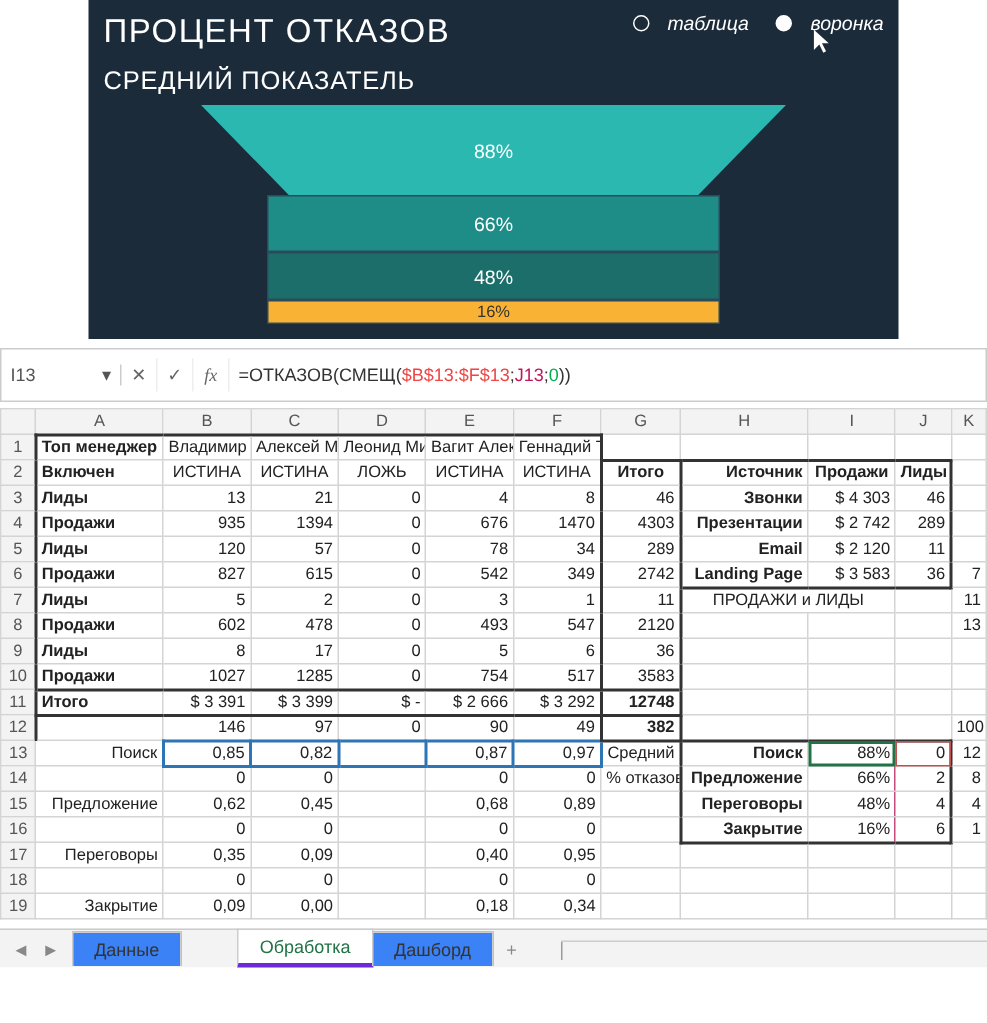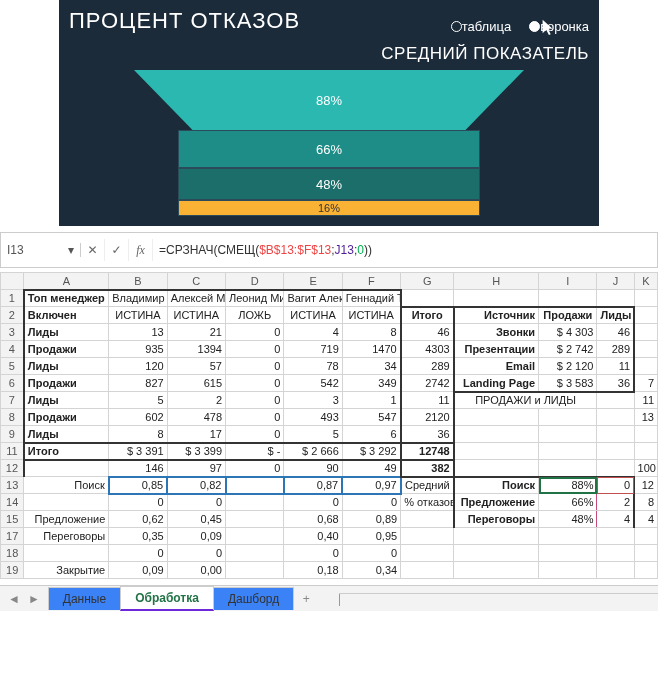--- a/index.html
+++ b/index.html
@@ -1,62 +1,62 @@
 <!DOCTYPE html>
 <html><head>
 <meta charset="utf-8">
 <style>
 * { box-sizing: border-box; margin: 0; padding: 0; }
 body { font-family: "Segoe UI", Arial, sans-serif; font-size: 12px; color: #222; background: #fff; width: 658px; }
 .chart-panel { background: #1b2b3a; color: #fff; width: 540px; margin: 0 auto; padding: 8px 10px 0 10px; position: relative; }
-.chart-header { display: flex; align-items: flex-end; justify-content: space-between; }
+.chart-header { display: flex; align-items: flex-start; justify-content: space-between; }
 .chart-title { font-size: 22px; font-weight: 300; letter-spacing: 1px; font-family: "Segoe UI Light", Arial; }
 .view-toggle { display: flex; gap: 18px; align-items: center; font-size: 13px; }
-.radio { display: flex; align-items: center; gap: 0; }
+.radio { display: flex; align-items: center; gap: 12px; font-style: italic; }
 .radio .dot { width: 11px; height: 11px; border: 1px solid #fff; border-radius: 50%; display: inline-block; }
 .radio.selected .dot { background: #fff; }
 .cursor { position: absolute; right: 42px; top: 18px; }
 .cursor svg { width: 18px; height: 18px; fill: #fff; }
-.chart-subtitle { text-align: right; font-size: 17px; margin: 10px 0 6px; font-weight: 400; letter-spacing: .5px; }
+.chart-subtitle { text-align: left; font-size: 17px; margin: 10px 0 6px; font-weight: 400; letter-spacing: .5px; }
 .funnel { width: 100%; display: flex; flex-direction: column; align-items: center; padding-bottom: 10px; }
 .funnel-stage { display: flex; align-items: center; justify-content: center; font-size: 13px; color: #0a1a22; border: 1px solid #2b4a5a; }
 .stage-0 { background: #2bb8b0; width: 75%; height: 60px; clip-path: polygon(0 0,100% 0,85% 100%,15% 100%); border:none;}
 .stage-1 { background: #1f8d87; width: 58%; height: 38px; }
 .stage-2 { background: #1c6e6a; width: 58%; height: 32px; }
 .stage-3 { background: #f9b233; width: 58%; height: 16px; font-size: 11px; }
 .funnel-stage span { color: #fff; font-weight: 400; }
 .stage-3 span { color: #333; }
 
 .formula-bar { display: flex; align-items: center; border: 1px solid #ccc; margin-top: 6px; height: 36px; background: #fff; }
 .name-box { width: 80px; border-right: 1px solid #ccc; padding: 0 6px; display: flex; align-items: center; justify-content: space-between; color:#555;}
 .fb-btn { width: 24px; text-align: center; color: #666; border-right:1px solid #eee; line-height:22px;}
 .fx { font-style: italic; font-family: serif;}
 .formula-input { flex: 1; padding: 0 6px; color:#333;}
 .formula-input .ref1 { color: #ef4444; }
-.formula-input .ref2 { color: #4c1d95; }
+.formula-input .ref2 { color: #be185d; }
 .formula-input .ref3 { color: #00b050; }
 
 .grid { border-collapse: collapse; width: 100%; table-layout: fixed; margin-top:4px; font-size:11px;}
 .grid th, .grid td { border: 1px solid #d4d4d4; padding: 1px 3px; height: 17px; overflow: hidden; white-space: nowrap; background:#fff;}
 .grid th { background: #f3f3f3; font-weight: normal; color:#555; text-align:center;}
 .rowhdr { background:#f3f3f3 !important; text-align:center; color:#555; width:22px;}
 .col-A{width:80px}.col-B,.col-C,.col-D,.col-E,.col-F{width:55px}.col-G{width:50px}.col-H{width:80px}.col-I{width:55px}.col-J{width:35px}.col-K{width:22px}
 .tcenter{text-align:center}.tright{text-align:right}.tleft{text-align:center}.bold{font-weight:bold}
 .b-thick-l{border-left:2px solid #333 !important}
 .b-thick-r{border-right:2px solid #333 !important}
 .b-thick-t{border-top:2px solid #333 !important}
 .b-thick-b{border-bottom:2px solid #333 !important}
 .sel-cell { outline:2px solid #217346; outline-offset:-2px;}
 .pink-col{ border-left:1px solid #c44b7a !important; border-right:1px solid #c44b7a !important;}
 .blue-range{ border:2px solid #2e75b6 !important;}
 
 .sheet-tabs { display:flex; align-items:center; border-top:1px solid #ccc; height:26px; margin-top:6px; background:#f3f3f3;}
 .nav-arrows{ padding:0 8px; color:#888; display:flex; gap:8px;}
 .tab { padding:4px 14px; border:1px solid #ccc; border-bottom:none; background:#3b82f6; color:#333; margin-right:-1px;}
-.tab.active{ background:#fff; color:#217346; font-weight:bold; border-bottom:2px solid #6d28d9;}
+.tab.active{ background:#fff; color:#217346; font-weight:normal; border-bottom:4px solid #6d28d9;margin-left:38px;}
 .tab-add{ width:26px; text-align:center; color:#888;}
 .scroll-stub{flex:1; border-top:1px solid #ccc; margin-left:20px; height:12px; position:relative;}
 .scroll-stub::before{content:""; position:absolute; left:0; top:0; width:8px; height:12px; border-left:1px solid #999;}
 </style>
 </head>
 <body>
 
 <div class="chart-panel">
   <div class="chart-header">
     <div class="chart-title">ПРОЦЕНТ ОТКАЗОВ</div>
@@ -93,21 +93,21 @@
 </div>
 
 <div class="formula-bar">
   <div class="name-box">
       <span>I13</span>
       <span>▾</span>
     </div>
   <div class="fb-btn">✕</div>
   <div class="fb-btn">✓</div>
   <div class="fb-btn fx">fx</div>
-  <div class="formula-input"><span>=СРЗНАЧ(СМЕЩ(</span><span class="ref1">$B$13:$F$13</span><span>;</span><span class="ref2">J13</span><span>;</span><span class="ref3">0</span><span>))</span></div>
+  <div class="formula-input"><span>=ОТКАЗОВ(СМЕЩ(</span><span class="ref1">$B$13:$F$13</span><span>;</span><span class="ref2">J13</span><span>;</span><span class="ref3">0</span><span>))</span></div>
 </div>
 
 <table class="grid">
 <colgroup>
       <col class="rowhdr">
       <col class="col-A">
       <col class="col-B">
       <col class="col-C">
       <col class="col-D">
       <col class="col-E">
@@ -175,21 +175,21 @@
         <td class="tright">$   4 303</td>
         <td class="tright b-thick-r">46</td>
         <td></td>
       </tr>
 <tr>
         <td class="rowhdr">4</td>
         <td class="bold b-thick-l">Продажи</td>
         <td class="tright">935</td>
         <td class="tright">1394</td>
         <td class="tright">0</td>
-        <td class="tright">719</td>
+        <td class="tright">676</td>
         <td class="tright b-thick-r">1470</td>
         <td class="tright b-thick-r">4303</td>
         <td class="bold tright b-thick-l">Презентации</td>
         <td class="tright">$   2 742</td>
         <td class="tright b-thick-r">289</td>
         <td></td>
       </tr>
 <tr>
         <td class="rowhdr">5</td>
         <td class="bold b-thick-l">Лиды</td>
@@ -247,20 +247,34 @@
       </tr>
 <tr>
         <td class="rowhdr">9</td>
         <td class="bold b-thick-l">Лиды</td>
         <td class="tright">8</td>
         <td class="tright">17</td>
         <td class="tright">0</td>
         <td class="tright">5</td>
         <td class="tright b-thick-r">6</td>
         <td class="tright b-thick-r">36</td>
+        <td></td>
+        <td></td>
+        <td></td>
+        <td></td>
+      </tr>
+<tr>
+        <td class="rowhdr">10</td>
+        <td class="bold b-thick-l">Продажи</td>
+        <td class="tright">1027</td>
+        <td class="tright">1285</td>
+        <td class="tright">0</td>
+        <td class="tright">754</td>
+        <td class="tright b-thick-r">517</td>
+        <td class="tright b-thick-r">3583</td>
         <td></td>
         <td></td>
         <td></td>
         <td></td>
       </tr>
 <tr>
         <td class="rowhdr">11</td>
         <td class="bold b-thick-l b-thick-t b-thick-b">Итого</td>
         <td class="tright b-thick-t b-thick-b">$   3 391</td>
         <td class="tright b-thick-t b-thick-b">$   3 399</td>
@@ -323,20 +337,34 @@
         <td></td>
         <td class="tright">0,68</td>
         <td class="tright">0,89</td>
         <td></td>
         <td class="bold tright b-thick-l">Переговоры</td>
         <td class="tright pink-col">48%</td>
         <td class="tright b-thick-r">4</td>
         <td class="tright">4</td>
       </tr>
 <tr>
+        <td class="rowhdr">16</td>
+        <td></td>
+        <td class="tright">0</td>
+        <td class="tright">0</td>
+        <td></td>
+        <td class="tright">0</td>
+        <td class="tright">0</td>
+        <td></td>
+        <td class="bold tright b-thick-l b-thick-b">Закрытие</td>
+        <td class="tright pink-col b-thick-b">16%</td>
+        <td class="tright b-thick-r b-thick-b">6</td>
+        <td class="tright">1</td>
+      </tr>
+<tr>
         <td class="rowhdr">17</td>
         <td class="tright">Переговоры</td>
         <td class="tright">0,35</td>
         <td class="tright">0,09</td>
         <td></td>
         <td class="tright">0,40</td>
         <td class="tright">0,95</td>
         <td></td>
         <td></td>
         <td></td>

